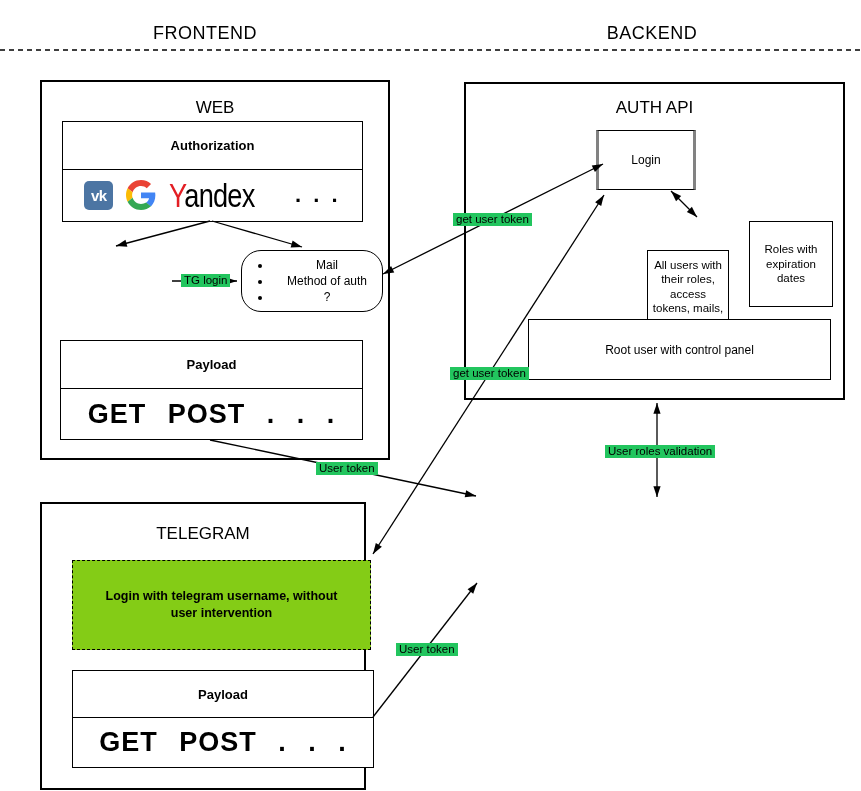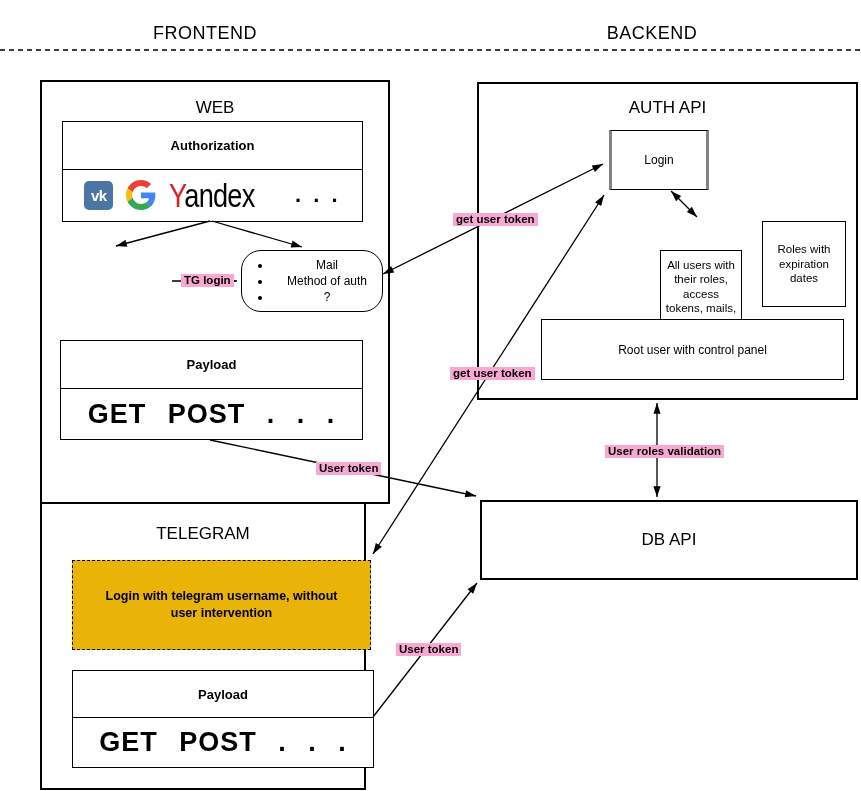--- a/index.html
+++ b/index.html
@@ -7,38 +7,38 @@
   #canvas{position:relative;width:861px;height:791px;overflow:hidden;background:#fff;padding-left:30px;}
   .abs{position:absolute;}
   .outer-box{position:absolute;background:#fff;border:2px solid #000;box-sizing:border-box;z-index:1;}
   .inner-box{position:absolute;background:#fff;border:1px solid #000;box-sizing:border-box;text-align:center;}
   .box-title{position:absolute;left:0;right:0;text-align:center;font-size:17px;}
   .section-header{position:absolute;font-size:18px;letter-spacing:.5px;text-align:center;width:220px;}
   .hdr-row{display:flex;align-items:center;justify-content:center;font-weight:bold;font-size:13px;border-bottom:1px solid #000;box-sizing:border-box;}
   .flexc{display:flex;align-items:center;justify-content:center;}
   .pre{white-space:pre-line;}
   .small-note{font-size:11.5px;line-height:14.5px;text-align:center;}
-  .edge-label{position:absolute;background:#f9a8d4;font-size:11.5px;line-height:13px;padding:0 3px;z-index:6;white-space:nowrap;font-weight:bold;}
+  .edge-label{position:absolute;background:#22c55e;font-size:11.5px;line-height:13px;padding:0 3px;z-index:6;white-space:nowrap;}
   .big-methods{font-weight:bold;font-size:27px;letter-spacing:1px;word-spacing:13px;}
   #svg-overlay{position:absolute;left:0;top:0;z-index:5;pointer-events:none;}
   .vk-badge{width:29px;height:29px;border-radius:5px;display:flex;align-items:center;justify-content:center;color:#fff;font-weight:bold;font-size:15px;letter-spacing:-.5px;}
   .yandex-word{font-size:34px;letter-spacing:-1px;transform:scaleX(.8);transform-origin:left center;white-space:nowrap;}
   .auth-ellipsis{font-weight:bold;font-size:22px;letter-spacing:3px;padding-left:6px;}
   ul.methods{margin:0;padding:0 0 0 30px;list-style:disc;font-size:12px;}
   ul.methods li{margin:2px 0;}
 </style>
 </head>
 <body>
 
 <div id="canvas">
 
   <div class="section-header" style="left:95px;top:23px;">FRONTEND</div>
   <div class="section-header" style="left:542px;top:23px;">BACKEND</div>
 
-  <div class="outer-box" style="left:40px;top:80px;width:350px;height:424px;">
+  <div class="outer-box" style="left:40px;top:80px;width:350px;height:380px;">
     <div class="box-title" style="top:16px;">WEB</div>
 
     <div class="inner-box" style="left:20px;top:39px;width:301px;height:101px;">
       <div class="hdr-row" style="height:48px;">Authorization</div>
       <div class="flexc" style="height:50px;gap:13px;">
         <div class="vk-badge" style="background: rgb(76, 117, 163);">vk</div>
         <svg width="30" height="30" viewBox="0 0 48 48">
           <path d="M24 9.5c3.54 0 6.71 1.22 9.21 3.6l6.85-6.85C35.9 2.38 30.47 0 24 0 14.62 0 6.51 5.38 2.56 13.22l7.98 6.19C12.43 13.72 17.74 9.5 24 9.5z" fill="#EA4335"></path>
           <path d="M46.98 24.55c0-1.57-.15-3.09-.38-4.55H24v9.02h12.94c-.58 2.96-2.26 5.48-4.78 7.18l7.73 6c4.51-4.18 7.09-10.36 7.09-17.65z" fill="#4285F4"></path>
           <path d="M10.53 28.59c-.48-1.45-.76-2.99-.76-4.59s.27-3.14.76-4.59l-7.98-6.19C.92 16.46 0 20.12 0 24c0 3.88.92 7.54 2.56 10.78l7.97-6.19z" fill="#FBBC05"></path>
@@ -60,48 +60,47 @@
 
     <div class="inner-box" style="left:18px;top:258px;width:303px;height:100px;">
       <div class="hdr-row" style="height:48px;">Payload</div>
       <div class="flexc big-methods" style="height:50px;">GET POST . . .</div>
     </div>
   </div>
 
   <div class="outer-box" style="left:40px;top:502px;width:326px;height:288px;">
     <div class="box-title" style="top:20px;">TELEGRAM</div>
 
-    <div class="abs flexc pre" style="left:30px;top:56px;width:299px;height:90px;border:1px dashed #000;box-sizing:border-box;font-size:12.5px;font-weight:bold;line-height:1.35;text-align:center;background:#eab308;">Login with telegram username, without
+    <div class="abs flexc pre" style="left:30px;top:56px;width:299px;height:90px;border:1px dashed #000;box-sizing:border-box;font-size:12.5px;font-weight:bold;line-height:1.35;text-align:center;background:#84cc16;">Login with telegram username, without
 user intervention</div>
 
     <div class="inner-box" style="left:30px;top:166px;width:302px;height:98px;">
       <div class="hdr-row" style="height:47px;">Payload</div>
       <div class="flexc big-methods" style="height:49px;">GET POST . . .</div>
     </div>
   </div>
 
-  <div class="outer-box" style="left:477px;top:82px;width:381px;height:318px;">
+  <div class="outer-box" style="left:464px;top:82px;width:381px;height:318px;">
     <div class="box-title" style="top:14px;">AUTH API</div>
 
     <div class="abs flexc" style="left:130px;top:46px;width:100px;height:60px;background:#fff;border-top:1px solid #000;border-bottom:1px solid #000;border-left:3px solid #828282;border-right:3px solid #828282;box-sizing:border-box;font-size:12px;">Login</div>
 
     <div class="inner-box flexc pre small-note" style="left:181px;top:137px;width:82px;height:88px;margin-top:29px;">All users with
 their roles,
 access
 tokens, mails,
 tg logins</div>
 
     <div class="inner-box flexc pre small-note" style="left:283px;top:137px;width:84px;height:86px;">Roles with
 expiration
 dates</div>
 
     <div class="inner-box flexc" style="left:62px;top:235px;width:303px;height:61px;font-size:12px;">Root user with control panel</div>
   </div>
 
-  <div class="outer-box flexc" style="left:480px;top:500px;width:378px;height:80px;font-size:17px;">DB API</div>
 
   <svg id="svg-overlay" width="861" height="791" viewBox="0 0 861 791">
     <defs>
       <marker id="arr" viewBox="0 0 14 10" refX="13" refY="5" markerWidth="13" markerHeight="9" markerUnits="userSpaceOnUse" orient="auto-start-reverse">
         <path d="M1,1 L13,5 L1,9 Z" fill="#000"></path>
       </marker>
     </defs>
     <line x1="0" y1="50" x2="861" y2="50" stroke="#000" stroke-width="1.5" stroke-dasharray="5,4"></line>
     <line x1="210" y1="221" x2="116" y2="246" stroke="#000" stroke-width="1.3" marker-end="url(#arr)"></line>
     <line x1="212" y1="221" x2="302" y2="247" stroke="#000" stroke-width="1.3" marker-end="url(#arr)"></line>

